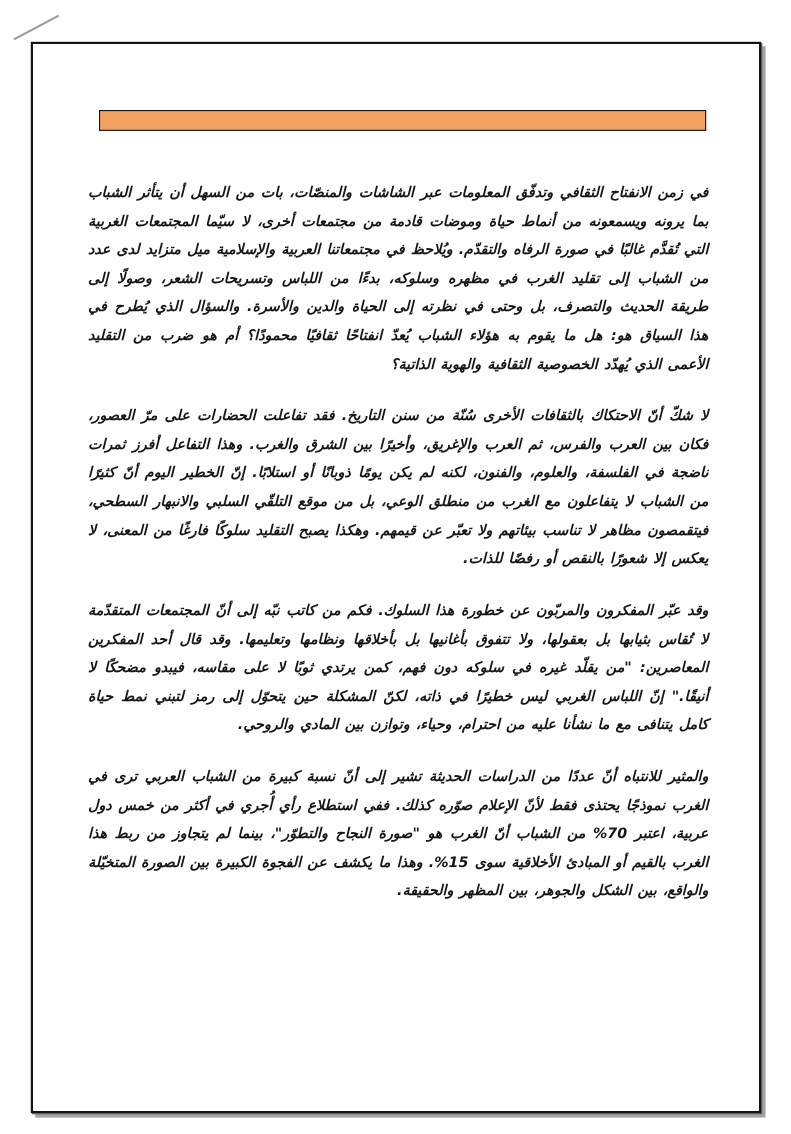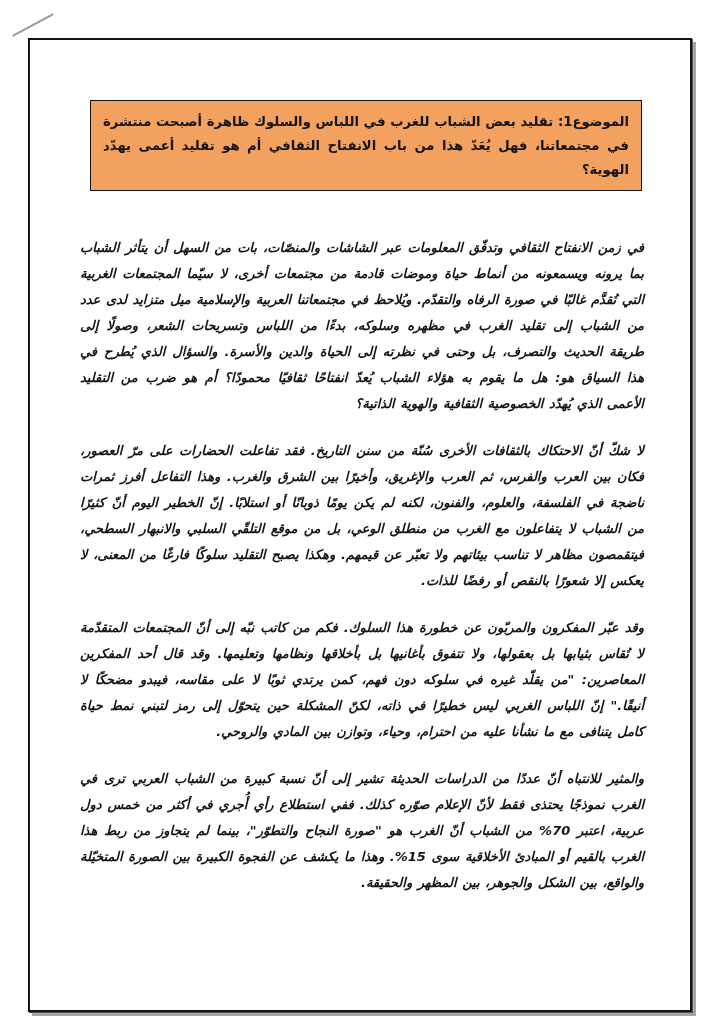--- a/index.html
+++ b/index.html
@@ -89,21 +89,20 @@
 </head>
 <body>
 
 <div class="canvas">
 
   <div class="scan-artifact"></div>
 
   <div class="page-frame">
 
     <div class="prompt-box">
-      <p class="prompt-main"><span class="prompt-label">الموضوع1:</span> <span>تقليد بعض الشباب للغرب في اللباس والسلوك ظاهرة أصبحت منتشرة في مجتمعاتنا، فهل يُعَدّ هذا من باب الانفتاح الثقافي أم هو تقليد أعمى يهدّد الهوية؟</span></p>
     </div>
 
     <div class="essay-body">
       <p>في زمن الانفتاح الثقافي وتدفّق المعلومات عبر الشاشات والمنصّات، بات من السهل أن يتأثر الشباب بما يرونه ويسمعونه من أنماط حياة وموضات قادمة من مجتمعات أخرى، لا سيّما المجتمعات الغربية التي تُقدَّم غالبًا في صورة الرفاه والتقدّم. ويُلاحظ في مجتمعاتنا العربية والإسلامية ميل متزايد لدى عدد من الشباب إلى تقليد الغرب في مظهره وسلوكه، بدءًا من اللباس وتسريحات الشعر، وصولًا إلى طريقة الحديث والتصرف، بل وحتى في نظرته إلى الحياة والدين والأسرة. والسؤال الذي يُطرح في هذا السياق هو: هل ما يقوم به هؤلاء الشباب يُعدّ انفتاحًا ثقافيًا محمودًا؟ أم هو ضرب من التقليد الأعمى الذي يُهدّد الخصوصية الثقافية والهوية الذاتية؟</p>
       <p>لا شكّ أنّ الاحتكاك بالثقافات الأخرى سُنّة من سنن التاريخ. فقد تفاعلت الحضارات على مرّ العصور، فكان بين العرب والفرس، ثم العرب والإغريق، وأخيرًا بين الشرق والغرب. وهذا التفاعل أفرز ثمرات ناضجة في الفلسفة، والعلوم، والفنون، لكنه لم يكن يومًا ذوبانًا أو استلابًا. إنّ الخطير اليوم أنّ كثيرًا من الشباب لا يتفاعلون مع الغرب من منطلق الوعي، بل من موقع التلقّي السلبي والانبهار السطحي، فيتقمصون مظاهر لا تناسب بيئاتهم ولا تعبّر عن قيمهم. وهكذا يصبح التقليد سلوكًا فارغًا من المعنى، لا يعكس إلا شعورًا بالنقص أو رفضًا للذات.</p>
       <p>وقد عبّر المفكرون والمربّون عن خطورة هذا السلوك. فكم من كاتب نبّه إلى أنّ المجتمعات المتقدّمة لا تُقاس بثيابها بل بعقولها، ولا تتفوق بأغانيها بل بأخلاقها ونظامها وتعليمها. وقد قال أحد المفكرين المعاصرين: "من يقلّد غيره في سلوكه دون فهم، كمن يرتدي ثوبًا لا على مقاسه، فيبدو مضحكًا لا أنيقًا." إنّ اللباس الغربي ليس خطيرًا في ذاته، لكنّ المشكلة حين يتحوّل إلى رمز لتبني نمط حياة كامل يتنافى مع ما نشأنا عليه من احترام، وحياء، وتوازن بين المادي والروحي.</p>
       <p>والمثير للانتباه أنّ عددًا من الدراسات الحديثة تشير إلى أنّ نسبة كبيرة من الشباب العربي ترى في الغرب نموذجًا يحتذى فقط لأنّ الإعلام صوّره كذلك. ففي استطلاع رأي أُجري في أكثر من خمس دول عربية، اعتبر 70% من الشباب أنّ الغرب هو "صورة النجاح والتطوّر"، بينما لم يتجاوز من ربط هذا الغرب بالقيم أو المبادئ الأخلاقية سوى 15%. وهذا ما يكشف عن الفجوة الكبيرة بين الصورة المتخيّلة والواقع، بين الشكل والجوهر، بين المظهر والحقيقة.</p>
 
     </div>
 

